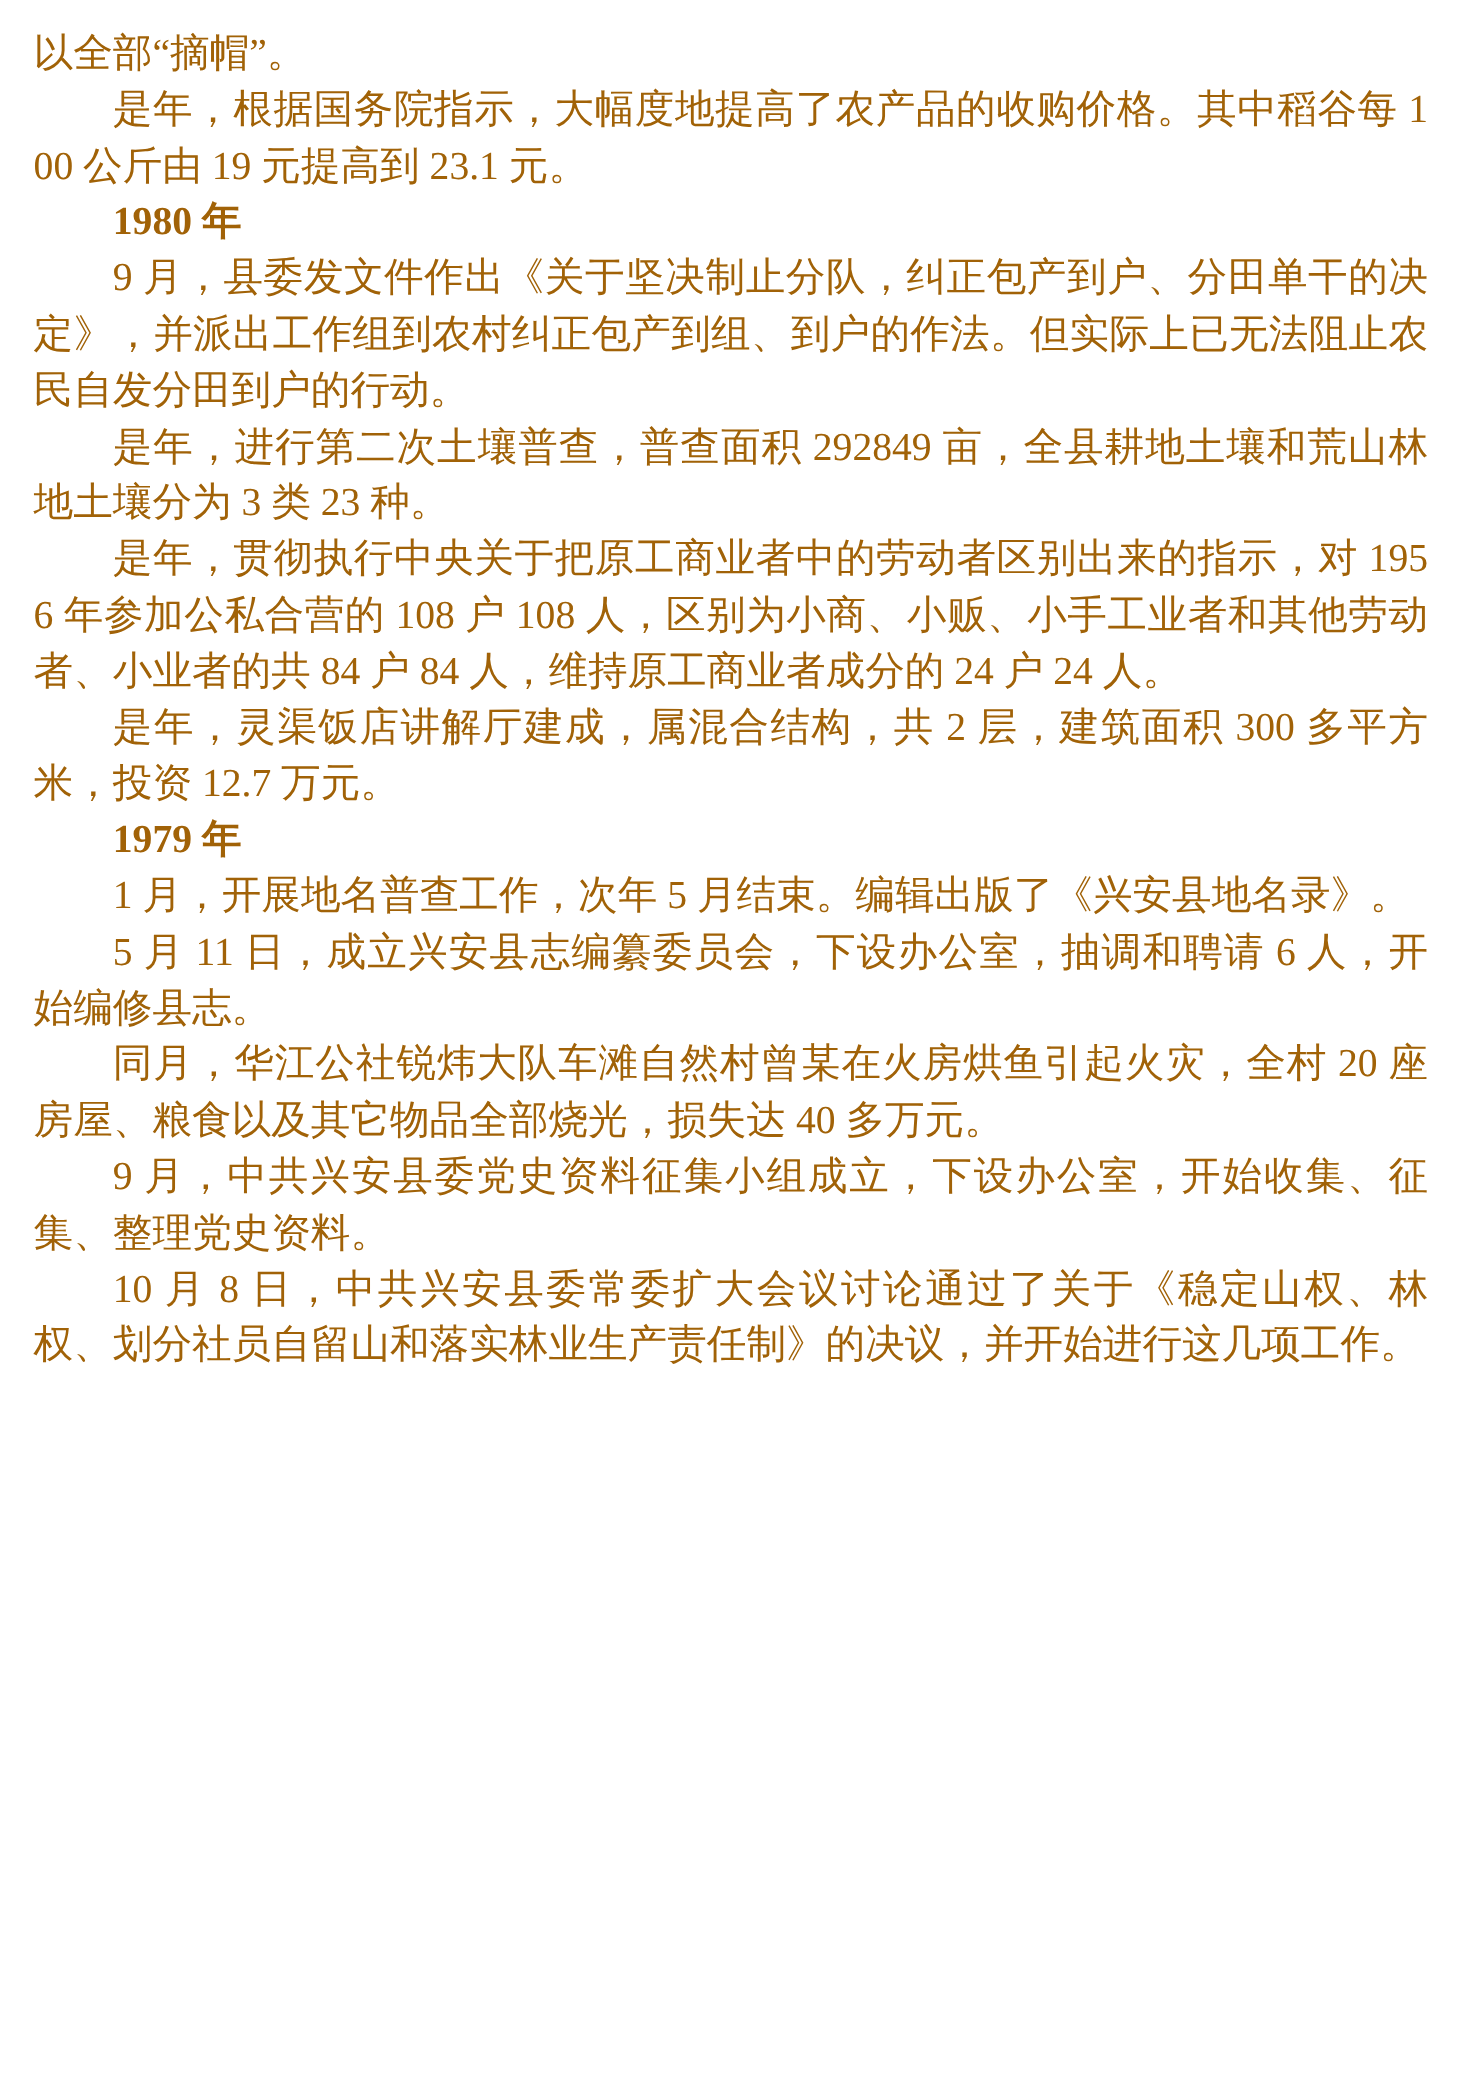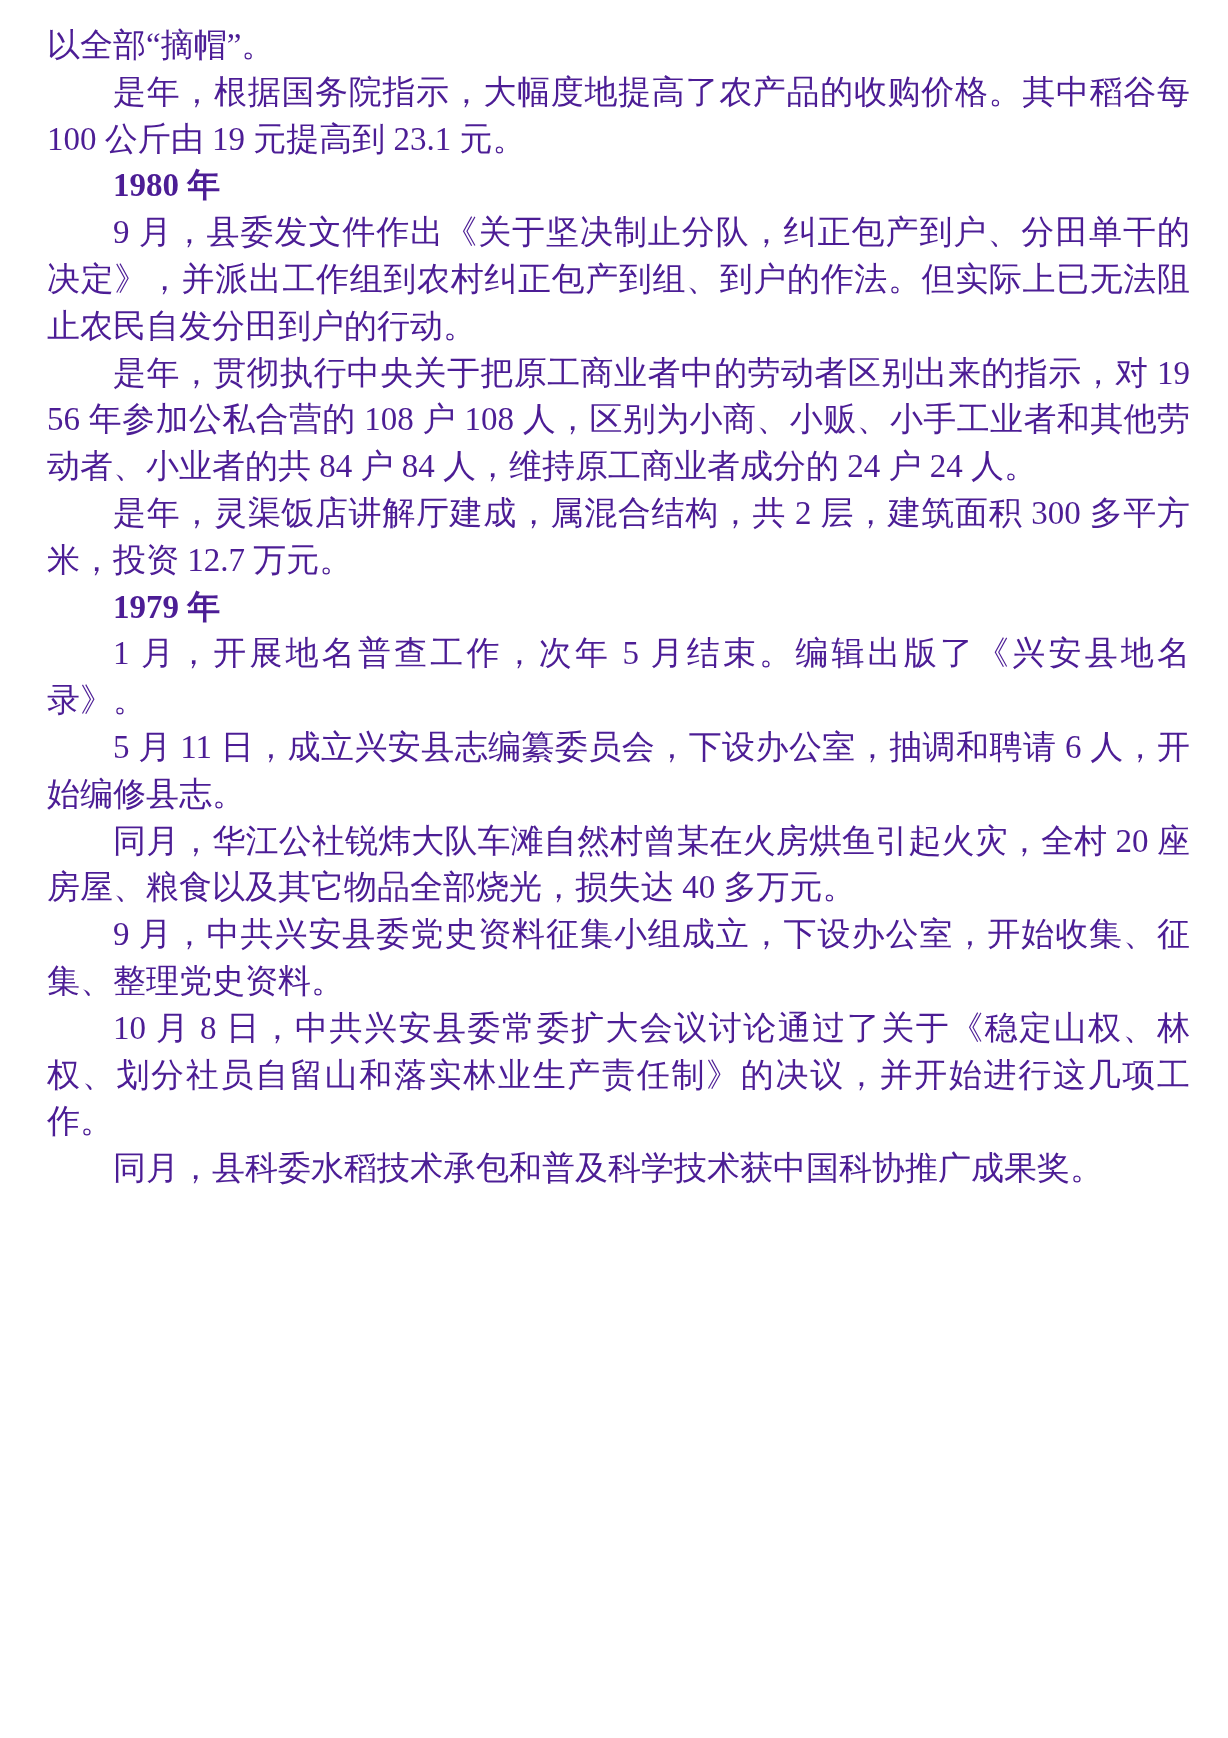--- a/index.html
+++ b/index.html
@@ -6,22 +6,22 @@
     margin: 0;
     padding: 0;
     background: #ffffff;
   }
   .page {
     width: 1228px;
     height: 1738px;
     box-sizing: border-box;
     margin: 0 auto;
     background: #ffffff;
-    color: #4c1d95;
-    padding: 22px 38px 0 47px;
+    color: #a16207;
+    padding: 22px 38px 0 28px;
     overflow: hidden;
     font-family: "Liberation Serif", "DejaVu Serif", serif;
     font-size: 33px;
     line-height: 46.8px;
   }
   .page p {
     margin: 0;
     padding: 0;
     text-align: justify;
     text-justify: inter-ideograph;
@@ -36,22 +36,22 @@
   }
 </style>
 </head>
 <body>
 
 <div class="page">
   <p>以全部“摘帽”。</p>
   <p class="indent">是年，根据国务院指示，大幅度地提高了农产品的收购价格。其中稻谷每 100 公斤由 19 元提高到 23.1 元。</p>
   <p class="year-header">1980 年</p>
   <p class="indent">9 月，县委发文件作出《关于坚决制止分队，纠正包产到户、分田单干的决定》，并派出工作组到农村纠正包产到组、到户的作法。但实际上已无法阻止农民自发分田到户的行动。</p>
+  <p class="indent">是年，进行第二次土壤普查，普查面积 292849 亩，全县耕地土壤和荒山林地土壤分为 3 类 23 种。</p>
   <p class="indent">是年，贯彻执行中央关于把原工商业者中的劳动者区别出来的指示，对 1956 年参加公私合营的 108 户 108 人，区别为小商、小贩、小手工业者和其他劳动者、小业者的共 84 户 84 人，维持原工商业者成分的 24 户 24 人。</p>
   <p class="indent">是年，灵渠饭店讲解厅建成，属混合结构，共 2 层，建筑面积 300 多平方米，投资 12.7 万元。</p>
   <p class="year-header">1979 年</p>
   <p class="indent">1 月，开展地名普查工作，次年 5 月结束。编辑出版了《兴安县地名录》。</p>
   <p class="indent">5 月 11 日，成立兴安县志编纂委员会，下设办公室，抽调和聘请 6 人，开始编修县志。</p>
   <p class="indent">同月，华江公社锐炜大队车滩自然村曾某在火房烘鱼引起火灾，全村 20 座房屋、粮食以及其它物品全部烧光，损失达 40 多万元。</p>
   <p class="indent">9 月，中共兴安县委党史资料征集小组成立，下设办公室，开始收集、征集、整理党史资料。</p>
   <p class="indent">10 月 8 日，中共兴安县委常委扩大会议讨论通过了关于《稳定山权、林权、划分社员自留山和落实林业生产责任制》的决议，并开始进行这几项工作。</p>
-  <p class="indent">同月，县科委水稻技术承包和普及科学技术获中国科协推广成果奖。</p>
 </div>
 
 </body></html>

